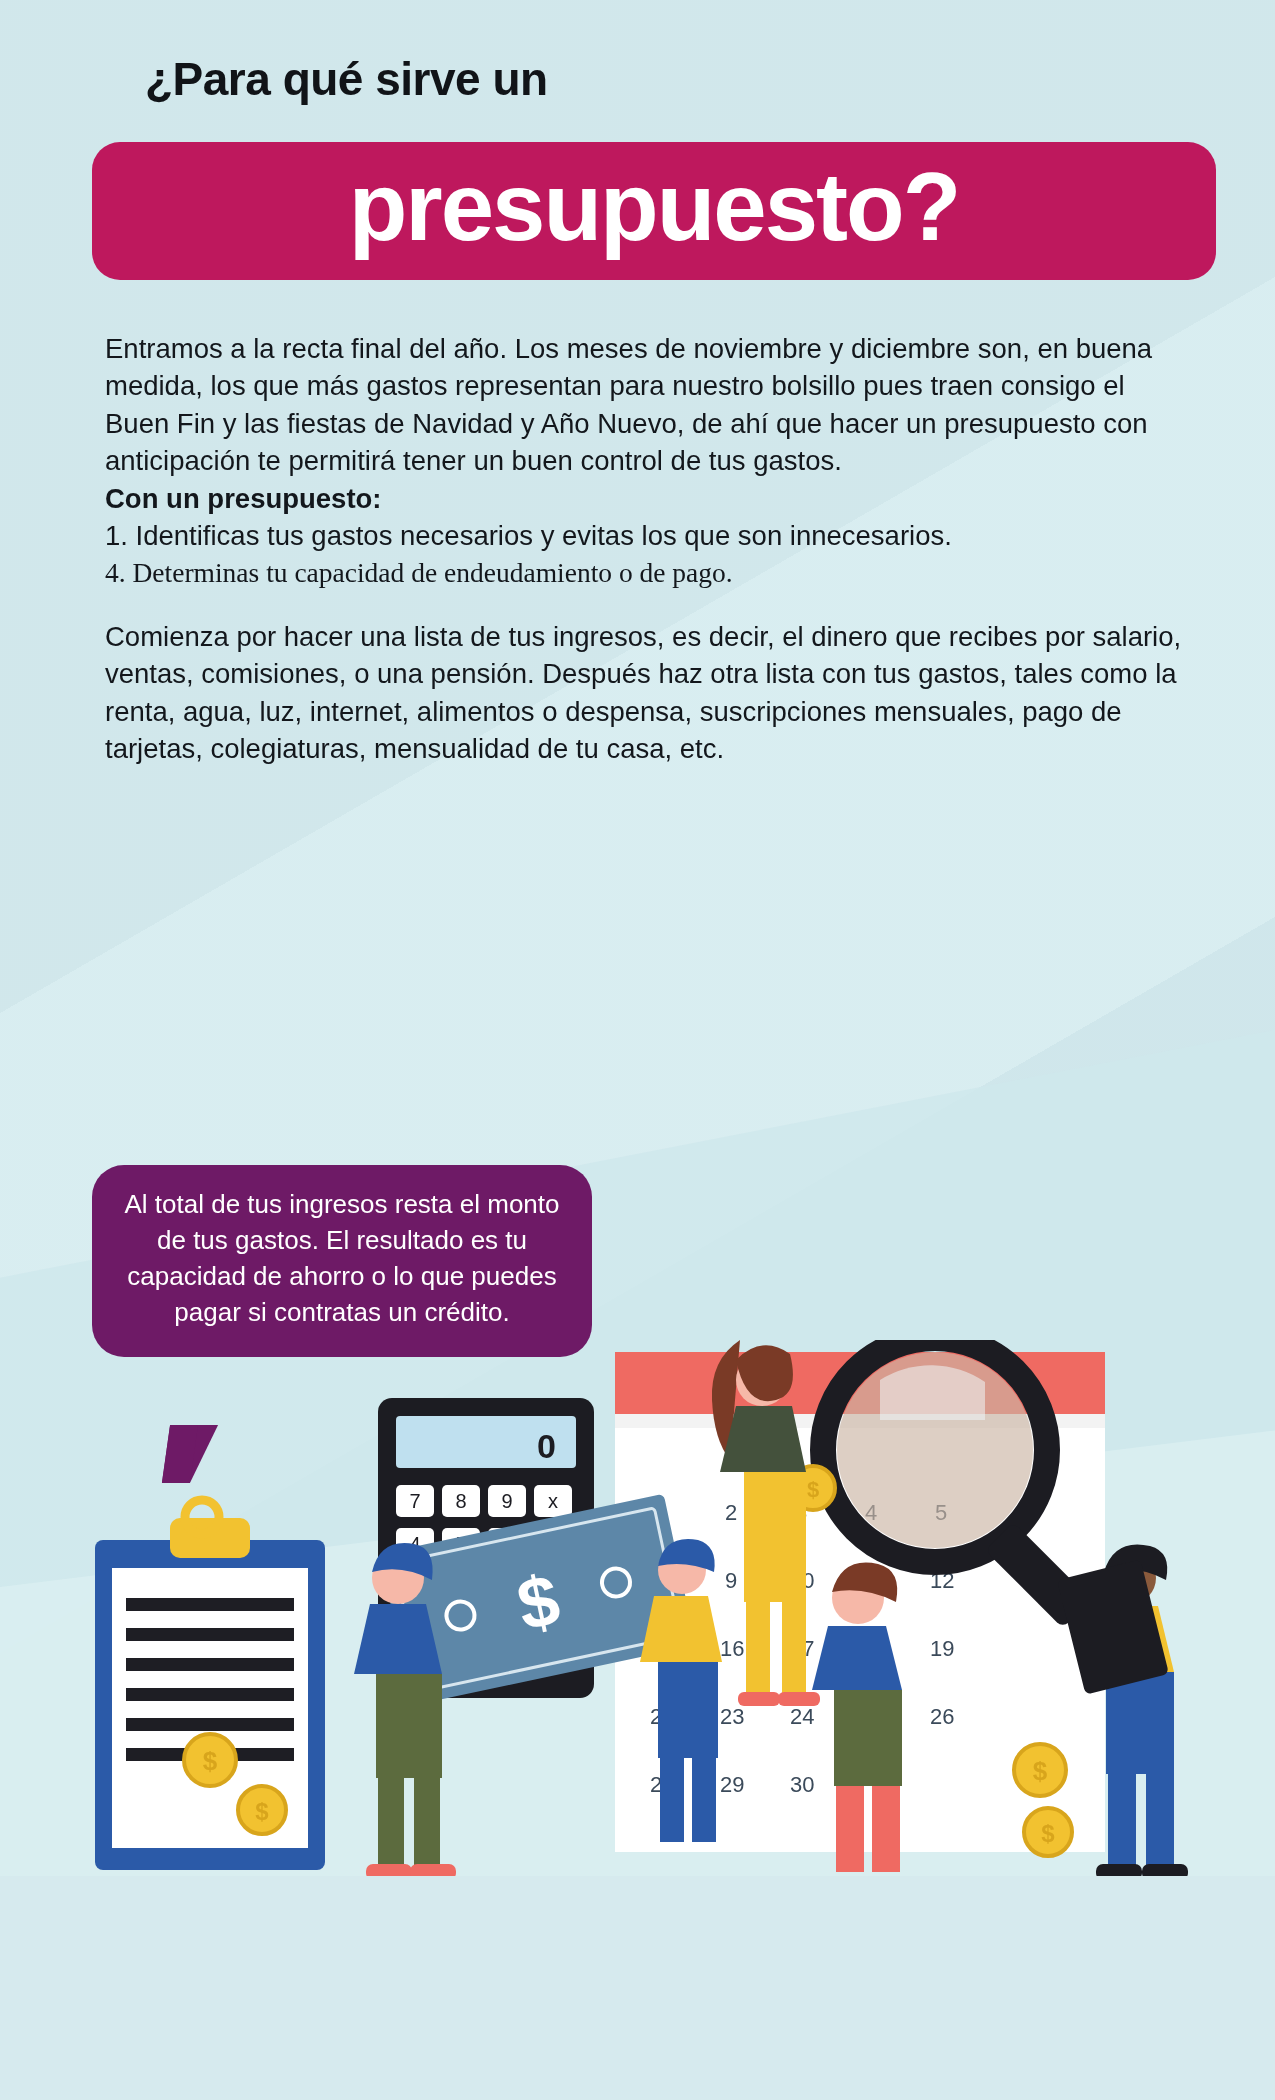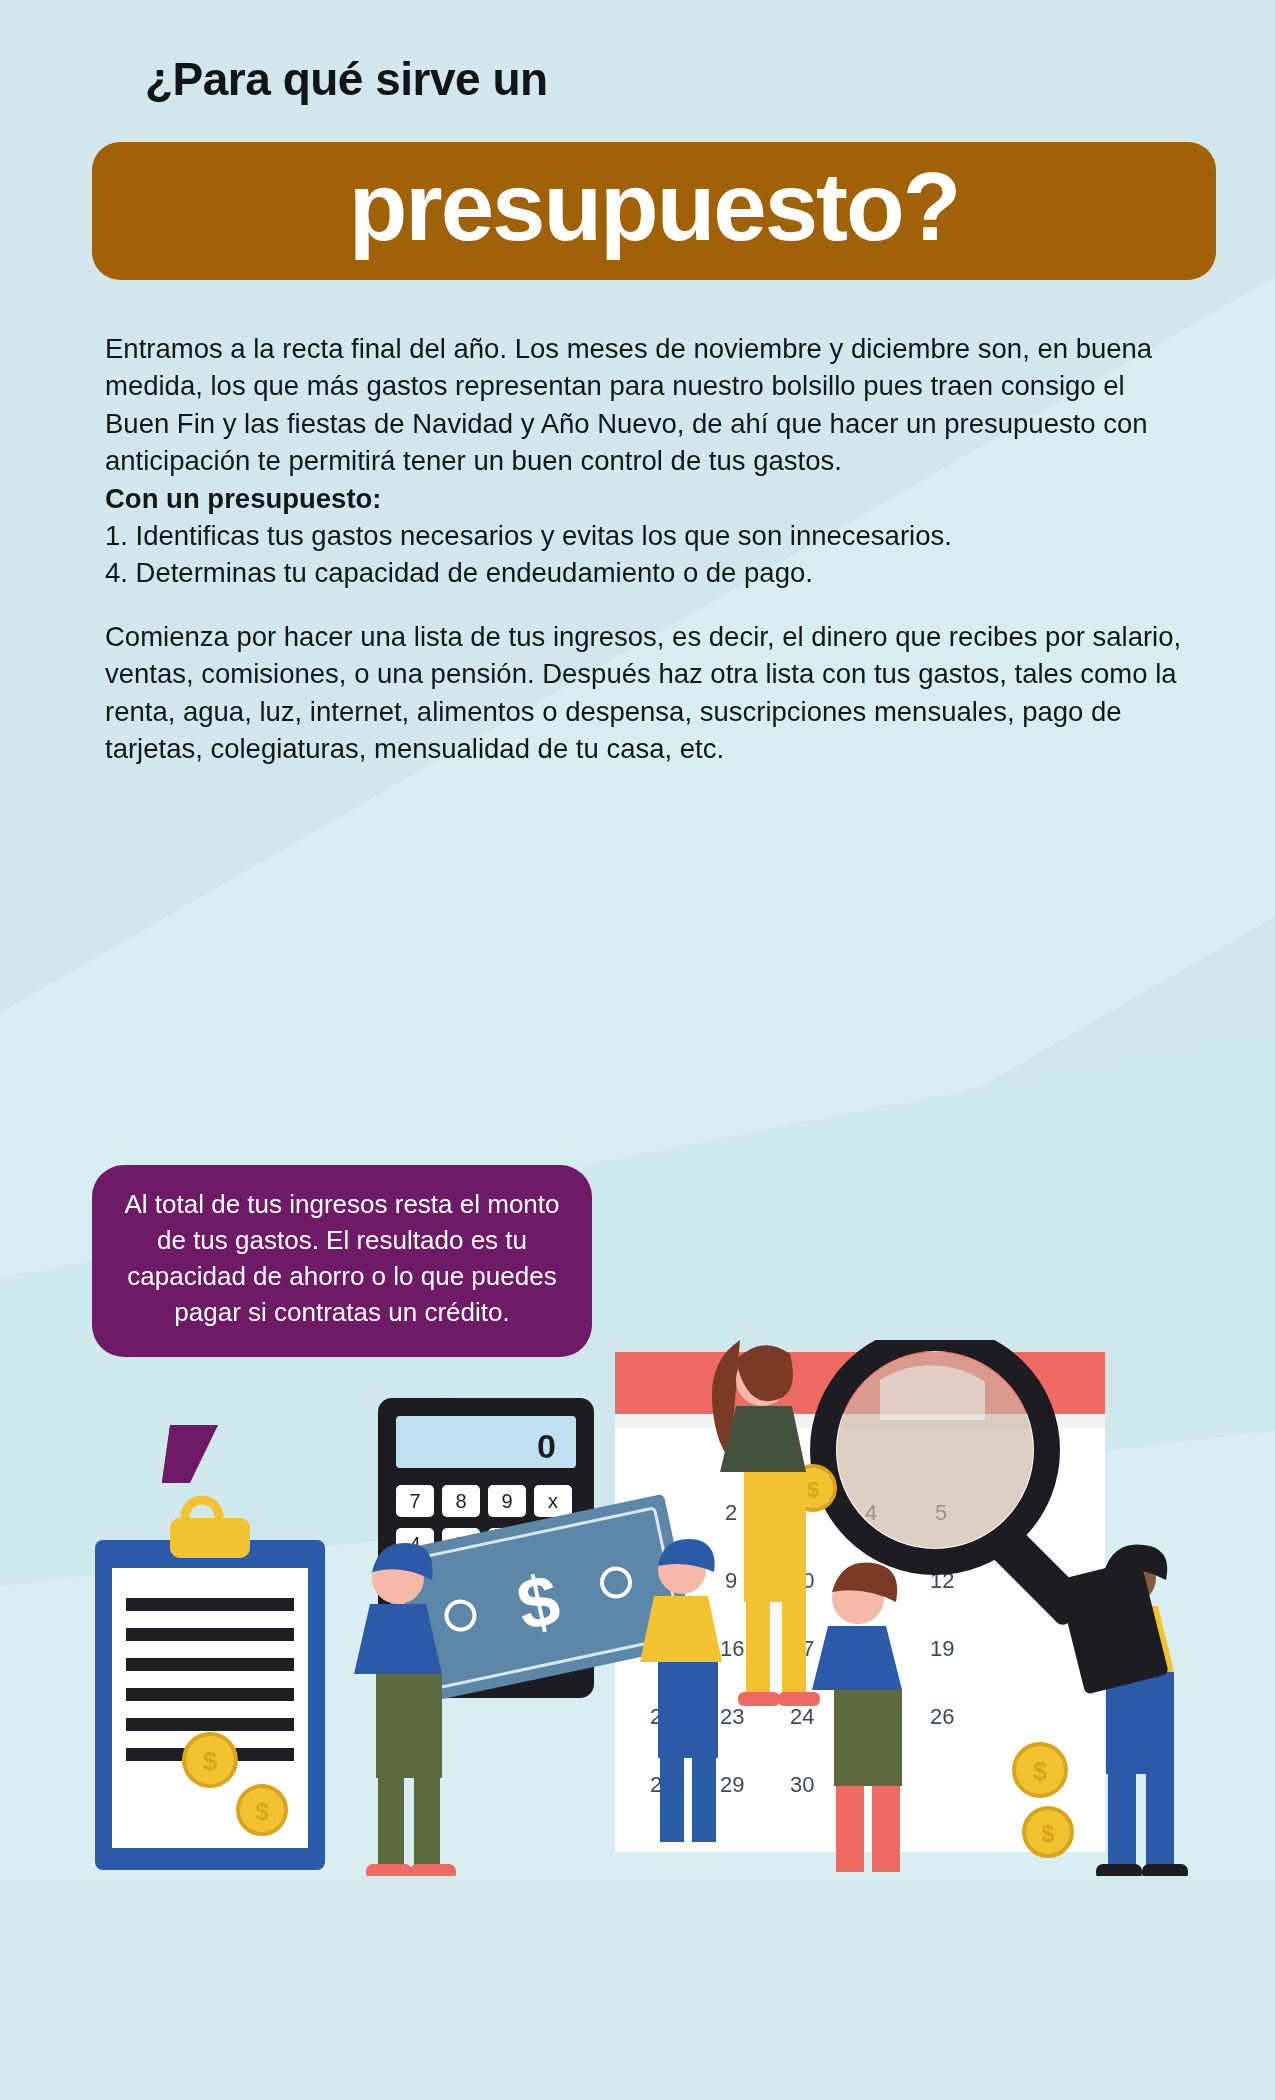--- a/index.html
+++ b/index.html
@@ -64,21 +64,21 @@
     color: #111418;
     letter-spacing: -0.5px;
   }
 
   .title-banner {
     position: absolute;
     top: 142px;
     left: 92px;
     width: 1124px;
     height: 138px;
-    background: #a16207;
+    background: #be185d;
     border-radius: 28px;
     display: flex;
     align-items: center;
     justify-content: center;
     text-align: right;
   }
   .title-banner .banner-text {
     color: #ffffff;
     font-size: 96px;
     font-weight: bold;
@@ -153,21 +153,21 @@
 
     <div class="title-banner">
       <div class="banner-text">presupuesto?</div>
     </div>
 
     <div class="body-text">
       <p class="para">Entramos a la recta final del año. Los meses de noviembre y diciembre son, en buena medida, los que más gastos representan para nuestro bolsillo pues traen consigo el Buen Fin y las fiestas de Navidad y Año Nuevo, de ahí que hacer un presupuesto con anticipación te permitirá tener un buen control de tus gastos.</p>
 
       <p class="strong-line">Con un presupuesto:</p>
       <p class="list-line">1. Identificas tus gastos necesarios y evitas los que son innecesarios.</p>
-      <p class="list-line" style="margin-bottom:26px;">4. Determinas tu capacidad de endeudamiento o de pago.</p>
+      <p class="list-line" style="margin-bottom:26px;font-family:Liberation Serif, serif;">4. Determinas tu capacidad de endeudamiento o de pago.</p>
 
       <p>Comienza por hacer una lista de tus ingresos, es decir, el dinero que recibes por salario, ventas, comisiones, o una pensión. Después haz otra lista con tus gastos, tales como la renta, agua, luz, internet, alimentos o despensa, suscripciones mensuales, pago de tarjetas, colegiaturas, mensualidad de tu casa, etc.</p>
     </div>
 
     <div class="bubble">
       <span>Al total de tus ingresos resta el monto de tus gastos. El resultado es tu capacidad de ahorro o lo que puedes pagar si contratas un crédito.</span>
     </div>
     <div class="bubble-tail"></div>
 
     <div class="illustration">

